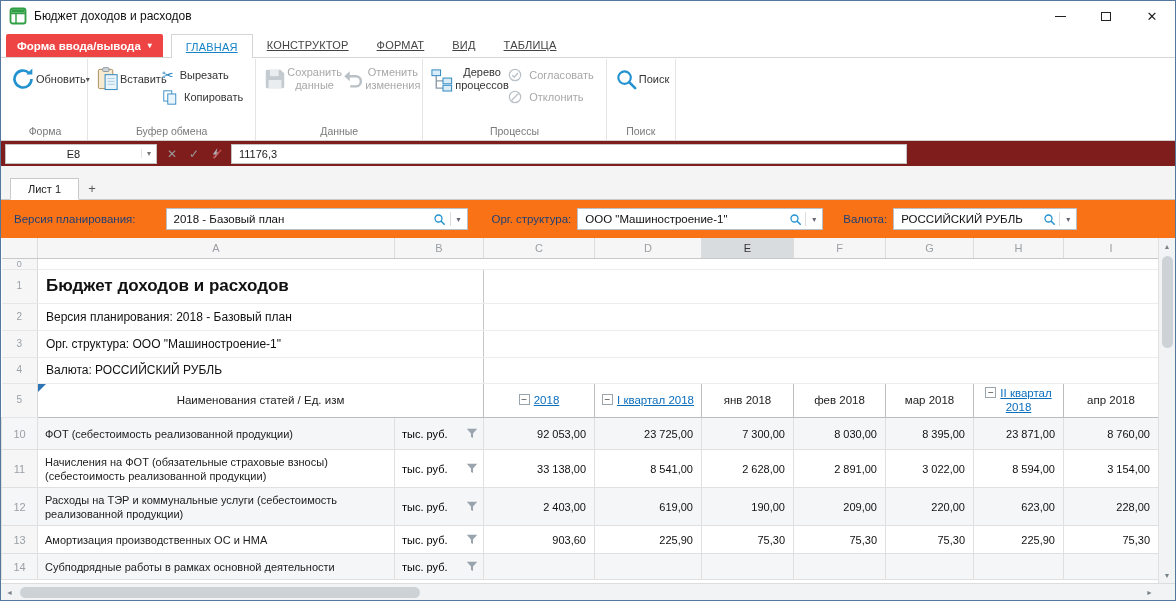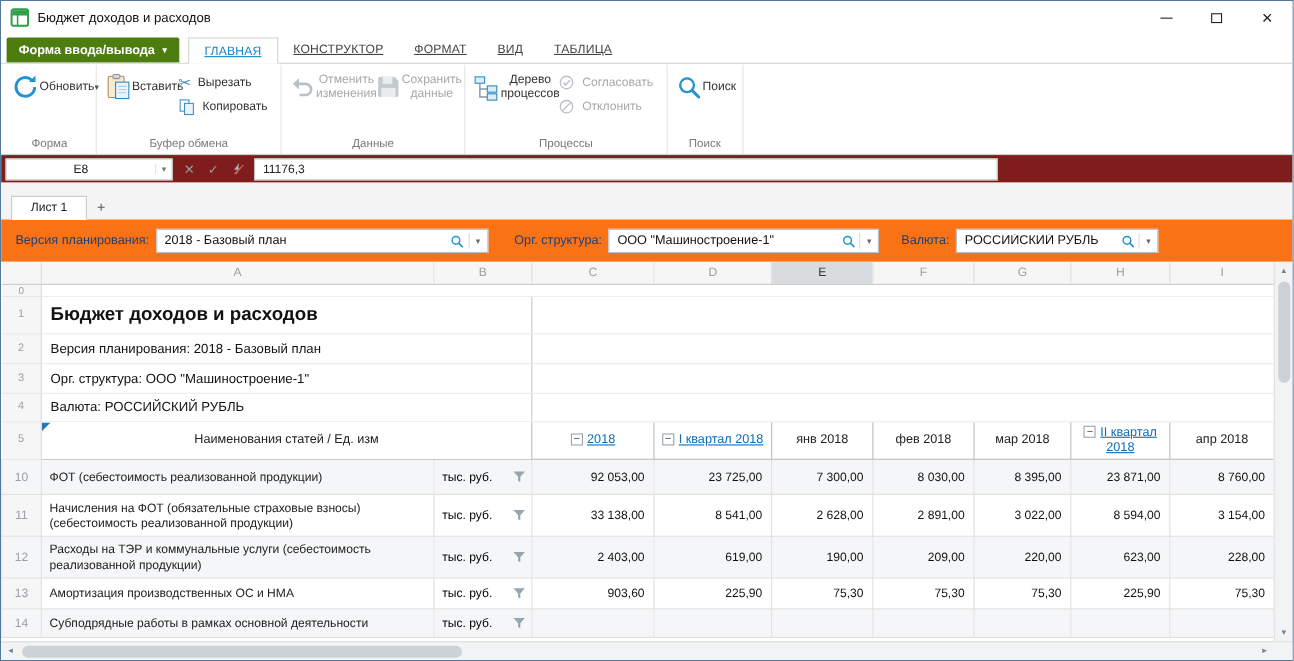--- a/index.html
+++ b/index.html
@@ -10,21 +10,21 @@
   
   .titlebar { height:30px; display:flex; align-items:center; padding-left:8px; background:#fff; flex:0 0 auto; }
   .title-text { font-size:12px; color:#111; margin-left:7px; }
   .win-controls { margin-left:auto; display:flex; height:100%; }
   .win-btn { width:46px; height:100%; display:flex; align-items:center; justify-content:center; color:#222; font-size:13px; cursor:default; }
   .min-glyph { width:11px; height:1px; background:#222; display:inline-block; }
   .max-glyph { width:10px; height:9px; border:1px solid #222; display:inline-block; }
 
   
   .ribbon-tabs { height:26px; background:#fff; display:flex; align-items:flex-end; padding-left:5px; flex:0 0 auto; }
-  .app-btn { background:#4d7c0f; color:#fff; font-size:11.5px; font-weight:bold; height:23px; padding:4px 11px; display:flex; align-items:center; gap:7px; border-radius:2px 2px 0 0; }
+  .app-btn { background:#ef4444; color:#fff; font-size:11.5px; font-weight:bold; height:23px; padding:4px 11px; display:flex; align-items:center; gap:7px; border-radius:2px 2px 0 0; }
   .app-btn .dd { font-size:8px; }
   .rtab { height:24px; padding:0 14px; display:flex; align-items:center; font-size:11px; color:#444; letter-spacing:.2px;text-decoration:underline; }
   .rtab.active { color:#1583c5; background:#fff; border:1px solid #d5d5d5; border-bottom:none; margin-bottom:-1px; z-index:2; margin-left:8px; }
 
   
   .ribbon { height:84px; background:#fff; border-top:1px solid #d5d5d5; border-bottom:1px solid #cfcfcf; display:flex; padding:1px 0 0 2px; flex:0 0 auto; }
   .rgroup { display:flex; flex-direction:column; border-right:1px solid #e4e4e4; padding:1px 5px 0; }
   .rgroup-content { flex:1; display:flex; align-items:flex-start; }
   .rgroup-label { text-align:center; font-size:10.5px; color:#7a7a7a; padding:1px 0 3px; }
   .big-btn { display:flex; flex-direction:row; align-items:center; width:74px; padding:5px 2px 1px; font-size:11px; color:#333; text-align:center; line-height:1.18; }
@@ -50,21 +50,21 @@
   .add-sheet { width:26px; height:22px; display:flex; align-items:center; justify-content:center; color:#555; font-size:13px; }
 
   
   .filter-bar { height:38px; background:#f97316; display:flex; align-items:center; padding:0 13px; flex:0 0 auto; }
   .flabel { font-size:11.5px; color:#1f3f77; margin-right:6px; white-space:nowrap; }
   .fbox { height:22px; border:1px solid #b9bfc6; background:#fff; display:flex; align-items:center; }
   .fbox .fval { font-size:11.5px; color:#111; padding:0 7px; flex:1; white-space:nowrap; overflow:hidden; }
   .fbox .mag { width:20px; display:flex; justify-content:center; }
   .fbox .sep { width:1px; height:14px; background:#dcdcdc; }
   .fbox .dd { width:16px; text-align:center; font-size:8px; color:#667; }
-  .fgap1 { margin-right:24px; } .fgap2 { margin-right:20px; }
+  .fgap1 { margin-right:24px;margin-left:24px; } .fgap2 { margin-right:20px; }
   .w300{width:302px;} .w246{width:246px;} .w184{width:184px;}
 
   
   .grid-wrap { flex:1; display:flex; overflow:hidden; background:#fff; }
   .grid-clip { width:1157px; overflow:hidden; }
   table.grid { border-collapse:collapse; table-layout:fixed; width:1157px; }
   td { overflow:hidden; vertical-align:middle; }
   .rn { background:#f6f6f6; color:#9aa0a6; font-size:10px; line-height:10px; text-align:center; border-right:1px solid #d9d9d9; border-bottom:1px solid #e6e6e6; }
   .colhead td { background:#f6f6f6; color:#9aa0a6; font-size:11px; text-align:center; height:20px; border-right:1px solid #dcdcdc; border-bottom:1px solid #c9c9c9; }
   .colhead td.sel { background:#d8dcdf; color:#333; }
@@ -179,35 +179,35 @@
         </div>
       </div>
       <div class="rgroup-label">Буфер обмена</div>
     </div>
 
     <div class="rgroup">
       <div class="rgroup-content">
         <div class="big-btn disabled" style="width:78px">
           <span class="ic">
             <svg width="24" height="24" viewBox="0 0 26 26">
-              <path d="M7 10h9a5.5 5.5 0 0 1 0 11h-6" fill="none" stroke="#b9c0c6" stroke-width="2.6"></path>
-              <path d="M9.5 4.5 3.5 10l6 5.5z" fill="#b9c0c6"></path>
-            </svg>
-          </span>
-          <span>Отменить изменения</span>
-        </div>
-        <div class="big-btn disabled" style="width:78px">
-          <span class="ic">
-            <svg width="24" height="24" viewBox="0 0 26 26">
               <path d="M3 5a2 2 0 0 1 2-2h14l4 4v14a2 2 0 0 1-2 2H5a2 2 0 0 1-2-2z" fill="#c3cad0"></path>
               <rect x="7.5" y="3" width="9.5" height="7" fill="#e9edf0"></rect>
               <rect x="6" y="14" width="14" height="9" fill="#e9edf0"></rect>
             </svg>
           </span>
           <span>Сохранить данные</span>
+        </div>
+        <div class="big-btn disabled" style="width:78px">
+          <span class="ic">
+            <svg width="24" height="24" viewBox="0 0 26 26">
+              <path d="M7 10h9a5.5 5.5 0 0 1 0 11h-6" fill="none" stroke="#b9c0c6" stroke-width="2.6"></path>
+              <path d="M9.5 4.5 3.5 10l6 5.5z" fill="#b9c0c6"></path>
+            </svg>
+          </span>
+          <span>Отменить изменения</span>
         </div>
       </div>
       <div class="rgroup-label">Данные</div>
     </div>
 
     <div class="rgroup">
       <div class="rgroup-content">
         <div class="big-btn" style="width:72px">
           <span class="ic">
             <svg width="25" height="25" viewBox="0 0 26 26">

